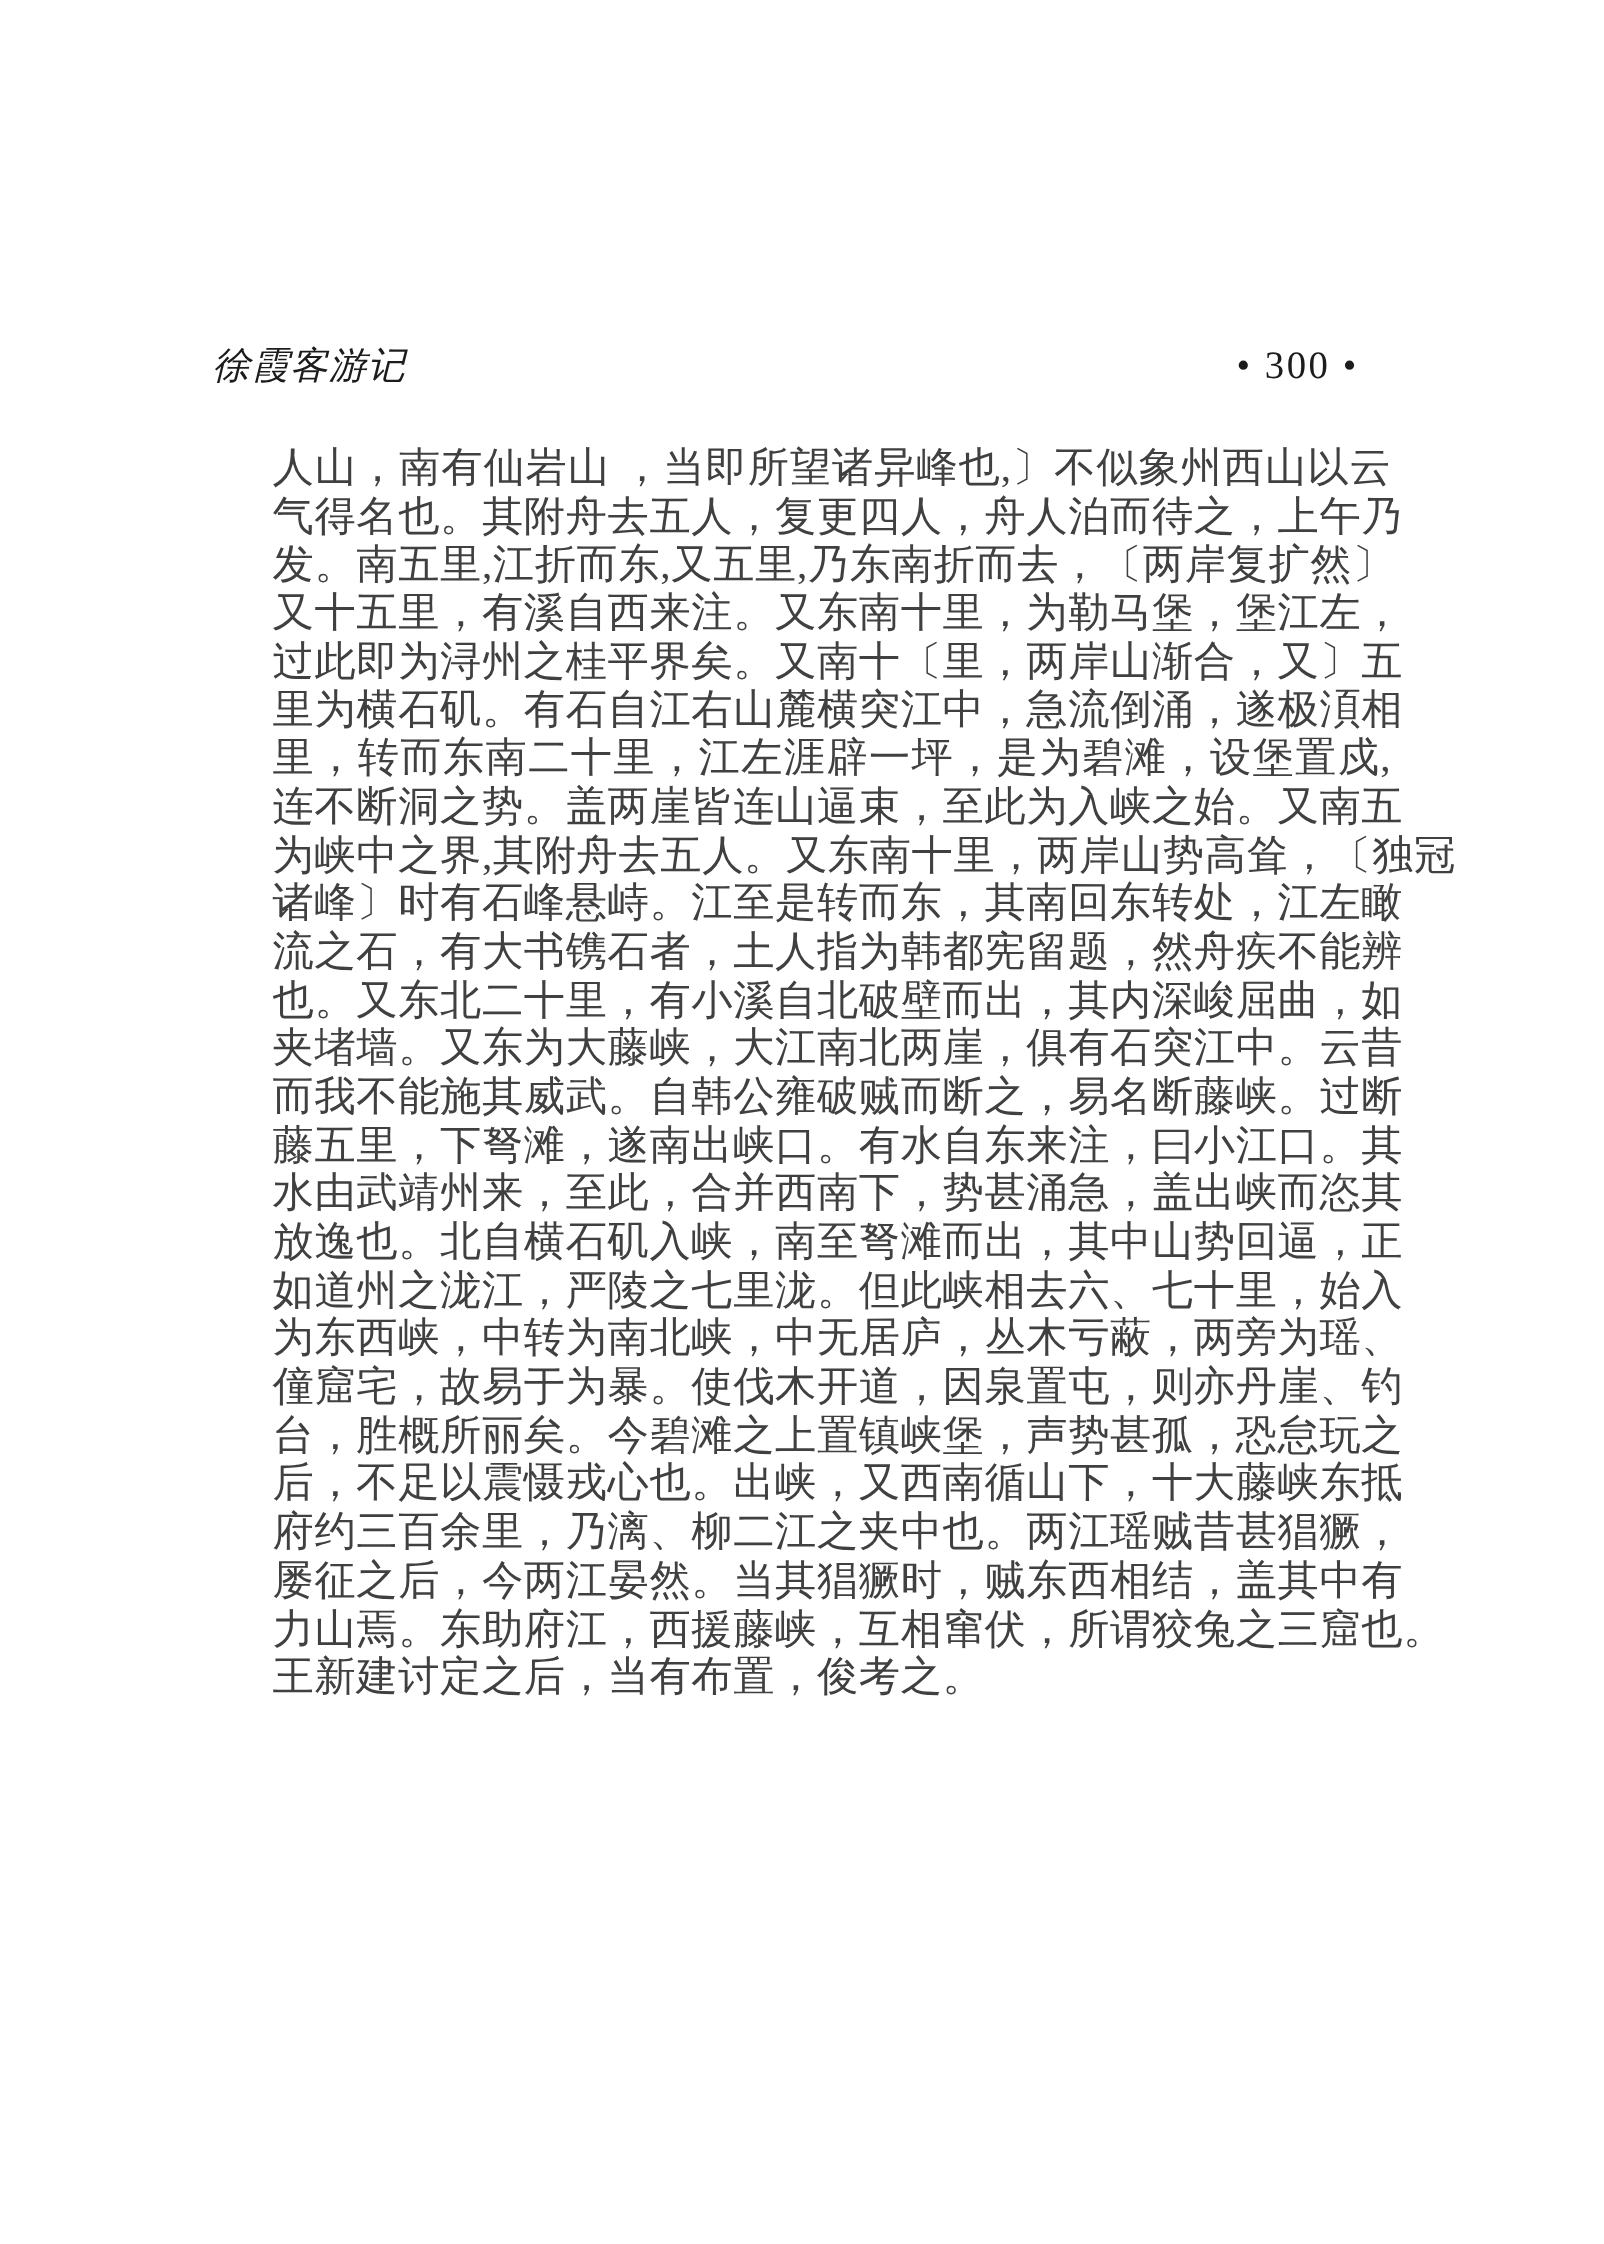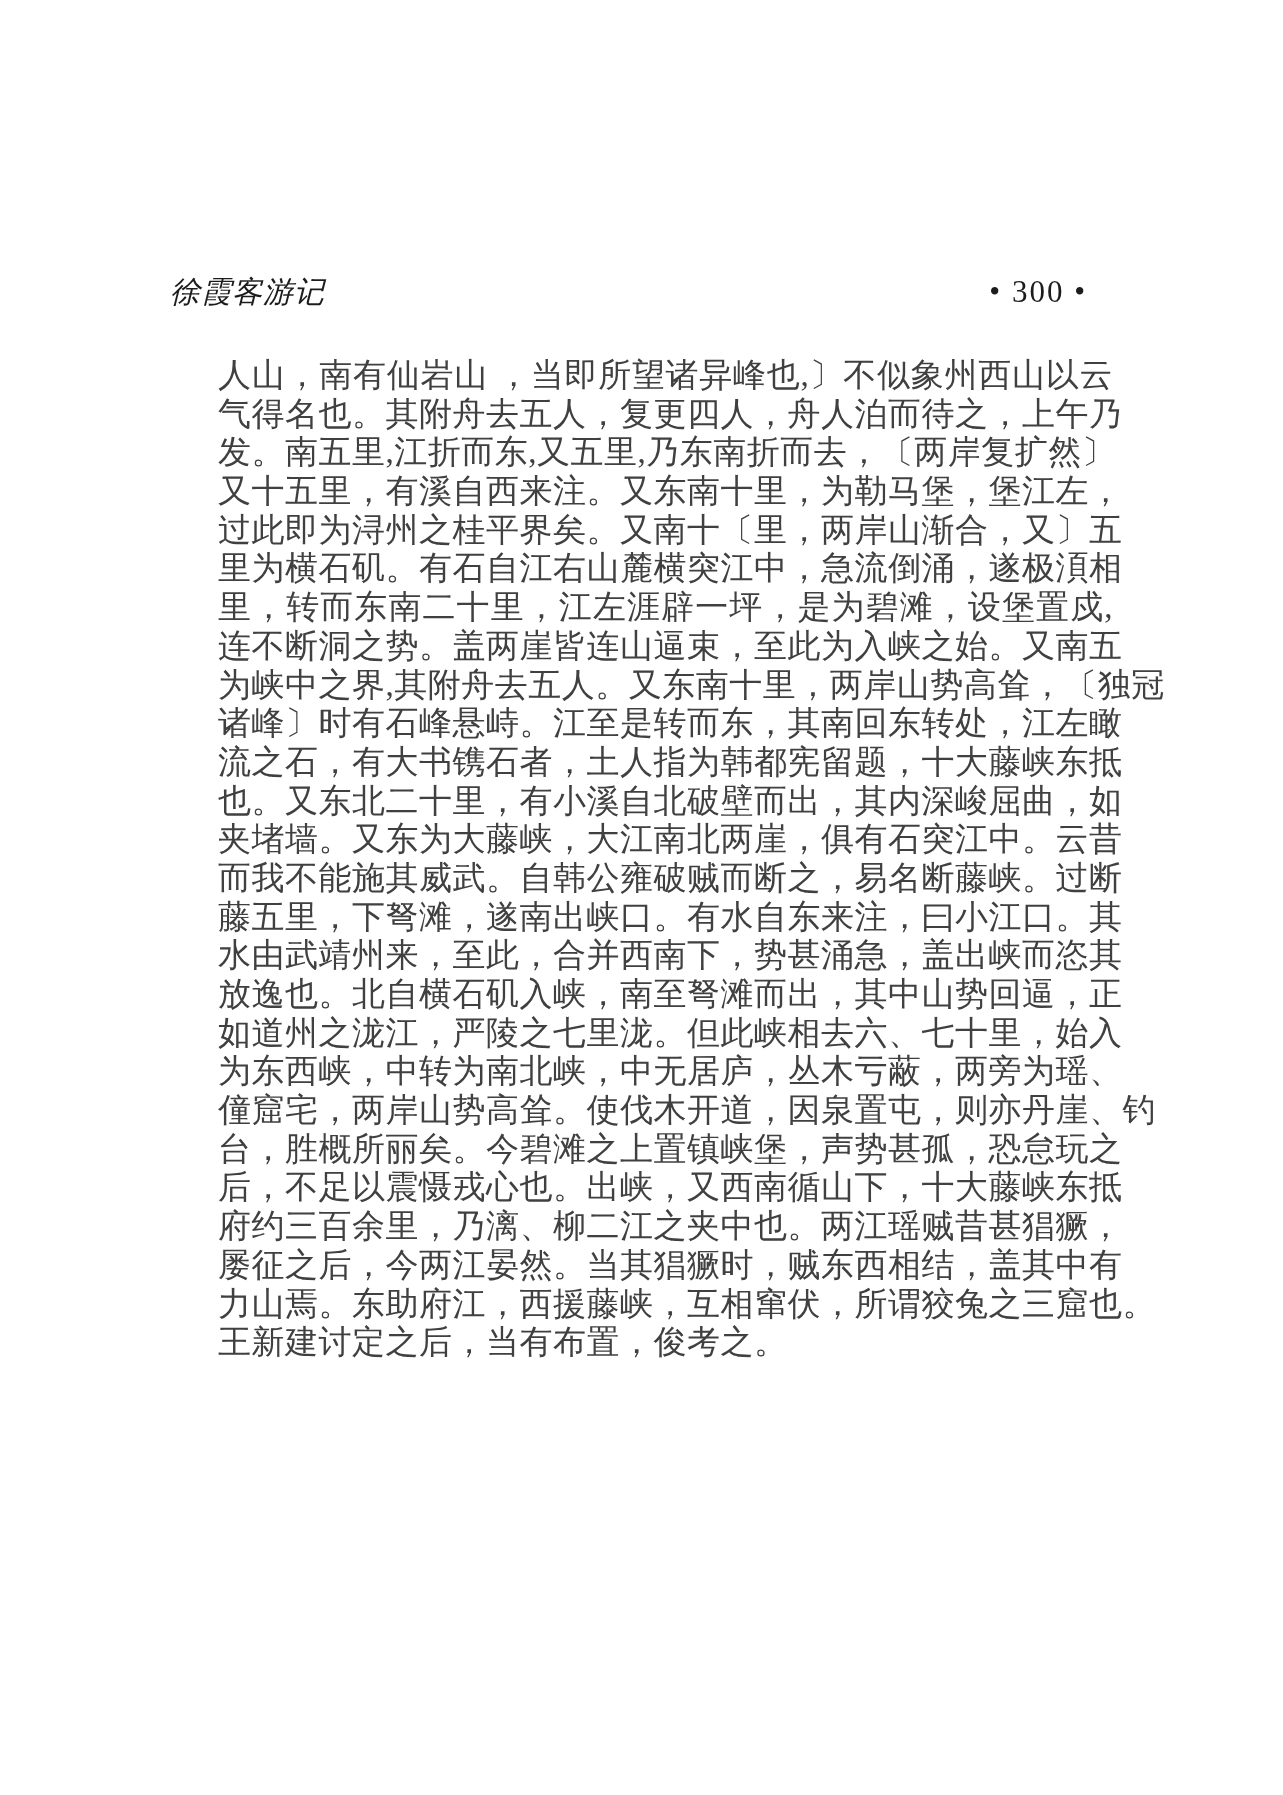--- a/index.html
+++ b/index.html
@@ -73,30 +73,30 @@
       <div class="text-line">人山，南有仙岩山 ，当即所望诸异峰也,〕不似象州西山以云</div>
       <div class="text-line">气得名也。其附舟去五人，复更四人，舟人泊而待之，上午乃</div>
       <div class="text-line">发。南五里,江折而东,又五里,乃东南折而去，〔两岸复扩然〕</div>
       <div class="text-line">又十五里，有溪自西来注。又东南十里，为勒马堡，堡江左，</div>
       <div class="text-line">过此即为浔州之桂平界矣。又南十〔里，两岸山渐合，又〕五</div>
       <div class="text-line">里为横石矶。有石自江右山麓横突江中，急流倒涌，遂极湏相</div>
       <div class="text-line">里，转而东南二十里，江左涯辟一坪，是为碧滩，设堡置戍,</div>
       <div class="text-line">连不断洞之势。盖两崖皆连山逼束，至此为入峡之始。又南五</div>
       <div class="text-line">为峡中之界,其附舟去五人。又东南十里，两岸山势高耸，〔独冠</div>
       <div class="text-line">诸峰〕时有石峰悬峙。江至是转而东，其南回东转处，江左瞰</div>
-      <div class="text-line">流之石，有大书镌石者，土人指为韩都宪留题，十大藤峡东抵</div>
+      <div class="text-line">流之石，有大书镌石者，土人指为韩都宪留题，然舟疾不能辨</div>
       <div class="text-line">也。又东北二十里，有小溪自北破壁而出，其内深峻屈曲，如</div>
       <div class="text-line">夹堵墙。又东为大藤峡，大江南北两崖，俱有石突江中。云昔</div>
       <div class="text-line">而我不能施其威武。自韩公雍破贼而断之，易名断藤峡。过断</div>
       <div class="text-line">藤五里，下弩滩，遂南出峡口。有水自东来注，曰小江口。其</div>
       <div class="text-line">水由武靖州来，至此，合并西南下，势甚涌急，盖出峡而恣其</div>
       <div class="text-line">放逸也。北自横石矶入峡，南至弩滩而出，其中山势回逼，正</div>
       <div class="text-line">如道州之泷江，严陵之七里泷。但此峡相去六、七十里，始入</div>
       <div class="text-line">为东西峡，中转为南北峡，中无居庐，丛木亏蔽，两旁为瑶、</div>
-      <div class="text-line">僮窟宅，两岸山势高耸。使伐木开道，因泉置屯，则亦丹崖、钓</div>
+      <div class="text-line">僮窟宅，故易于为暴。使伐木开道，因泉置屯，则亦丹崖、钓</div>
       <div class="text-line">台，胜概所丽矣。今碧滩之上置镇峡堡，声势甚孤，恐怠玩之</div>
       <div class="text-line">后，不足以震慑戎心也。出峡，又西南循山下，十大藤峡东抵</div>
       <div class="text-line">府约三百余里，乃漓、柳二江之夹中也。两江瑶贼昔甚猖獗，</div>
       <div class="text-line">屡征之后，今两江晏然。当其猖獗时，贼东西相结，盖其中有</div>
       <div class="text-line">力山焉。东助府江，西援藤峡，互相窜伏，所谓狡兔之三窟也。</div>
       <div class="text-line last">王新建讨定之后，当有布置，俊考之。</div>
     </div>
 </div>
 
 </body></html>

